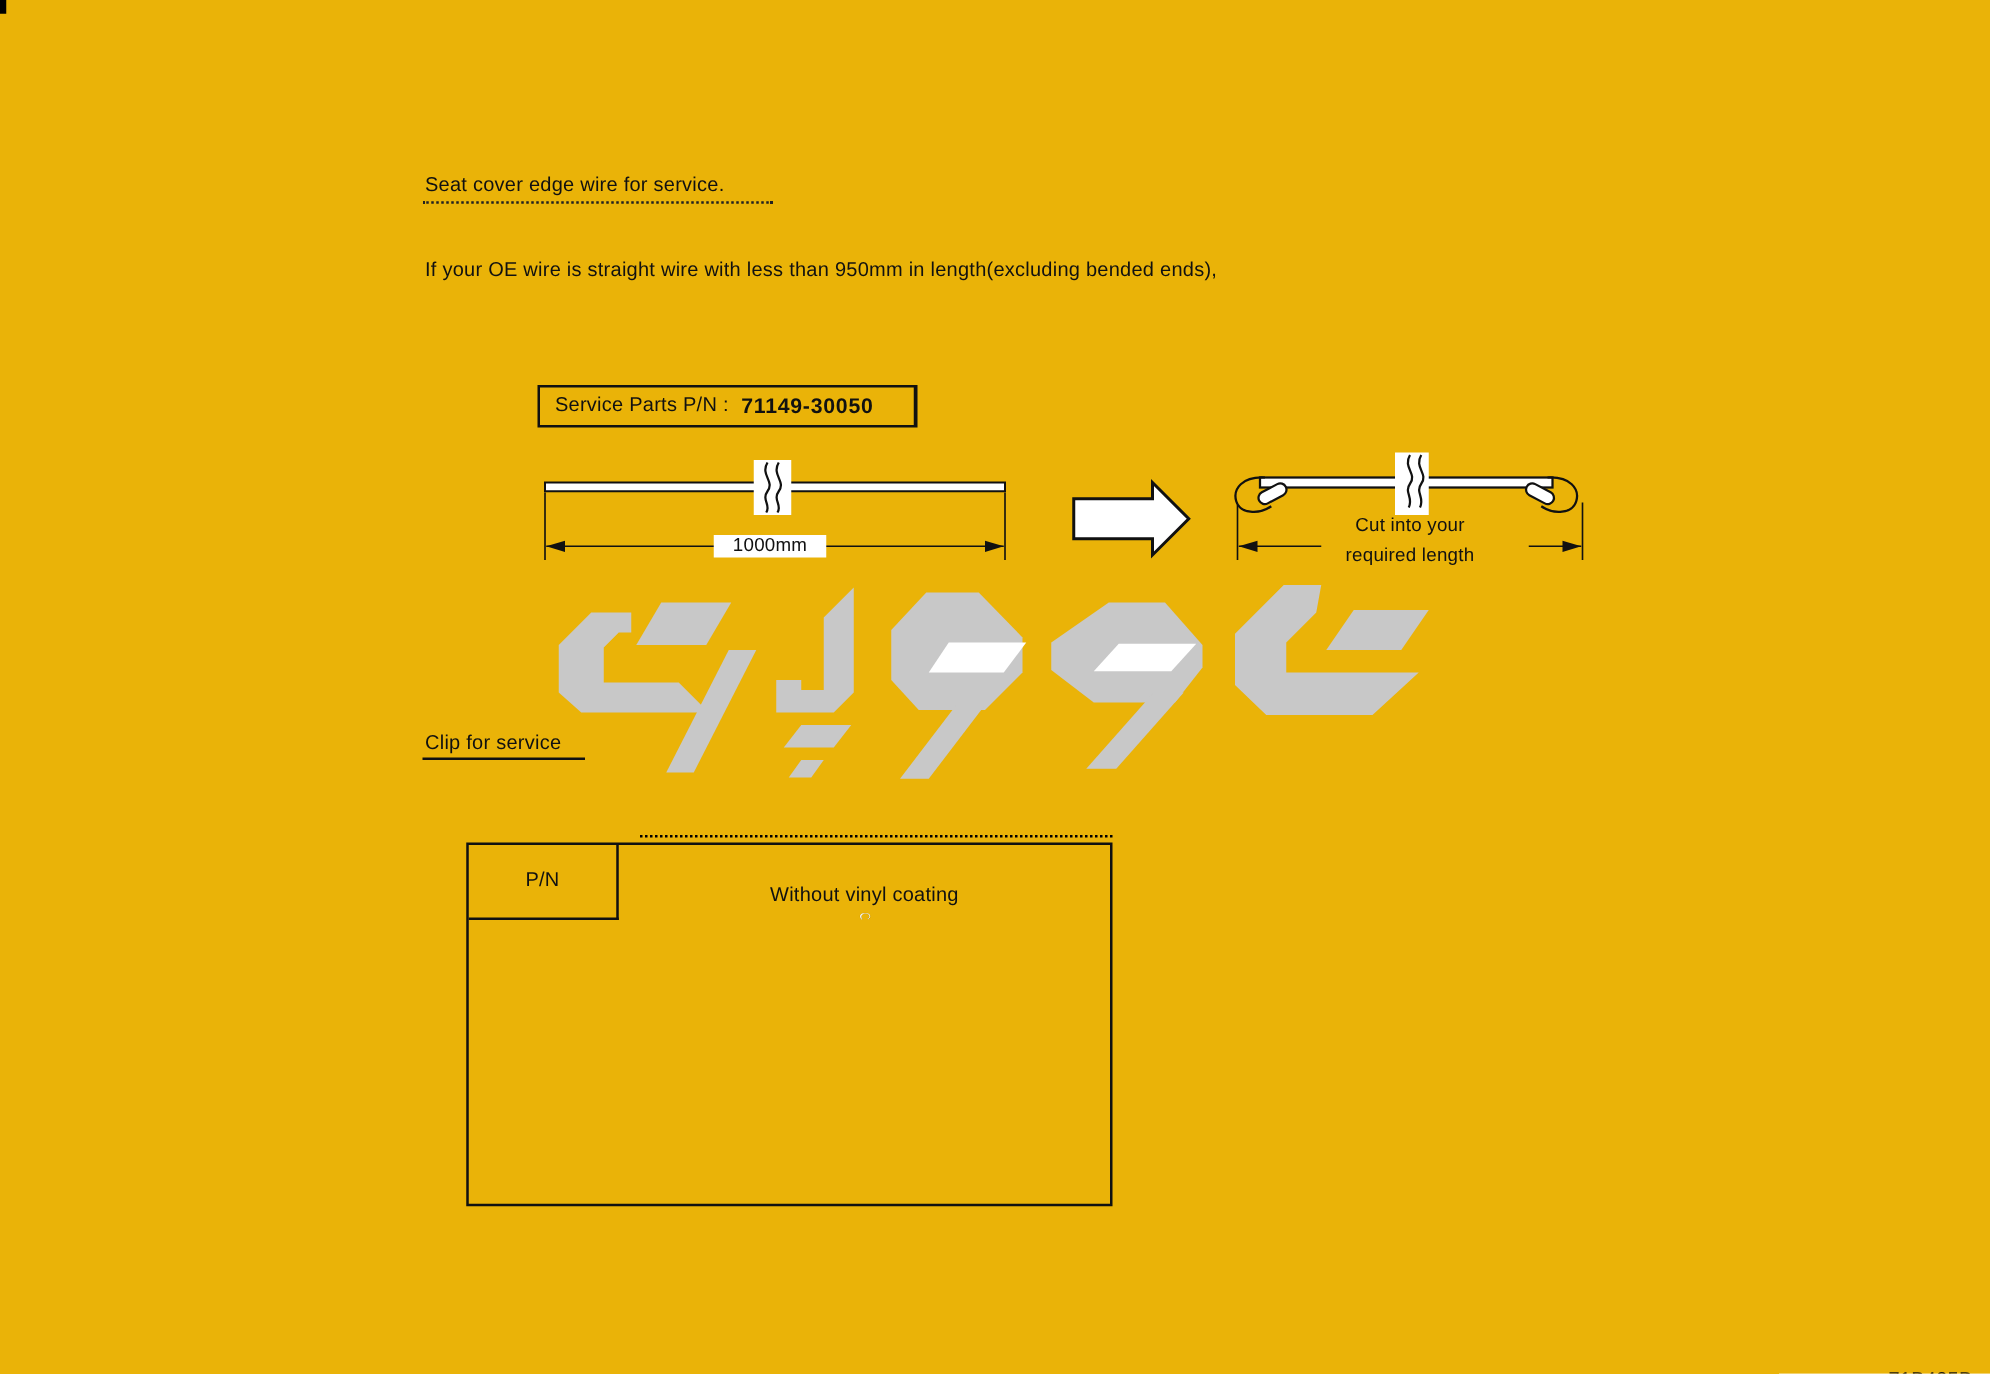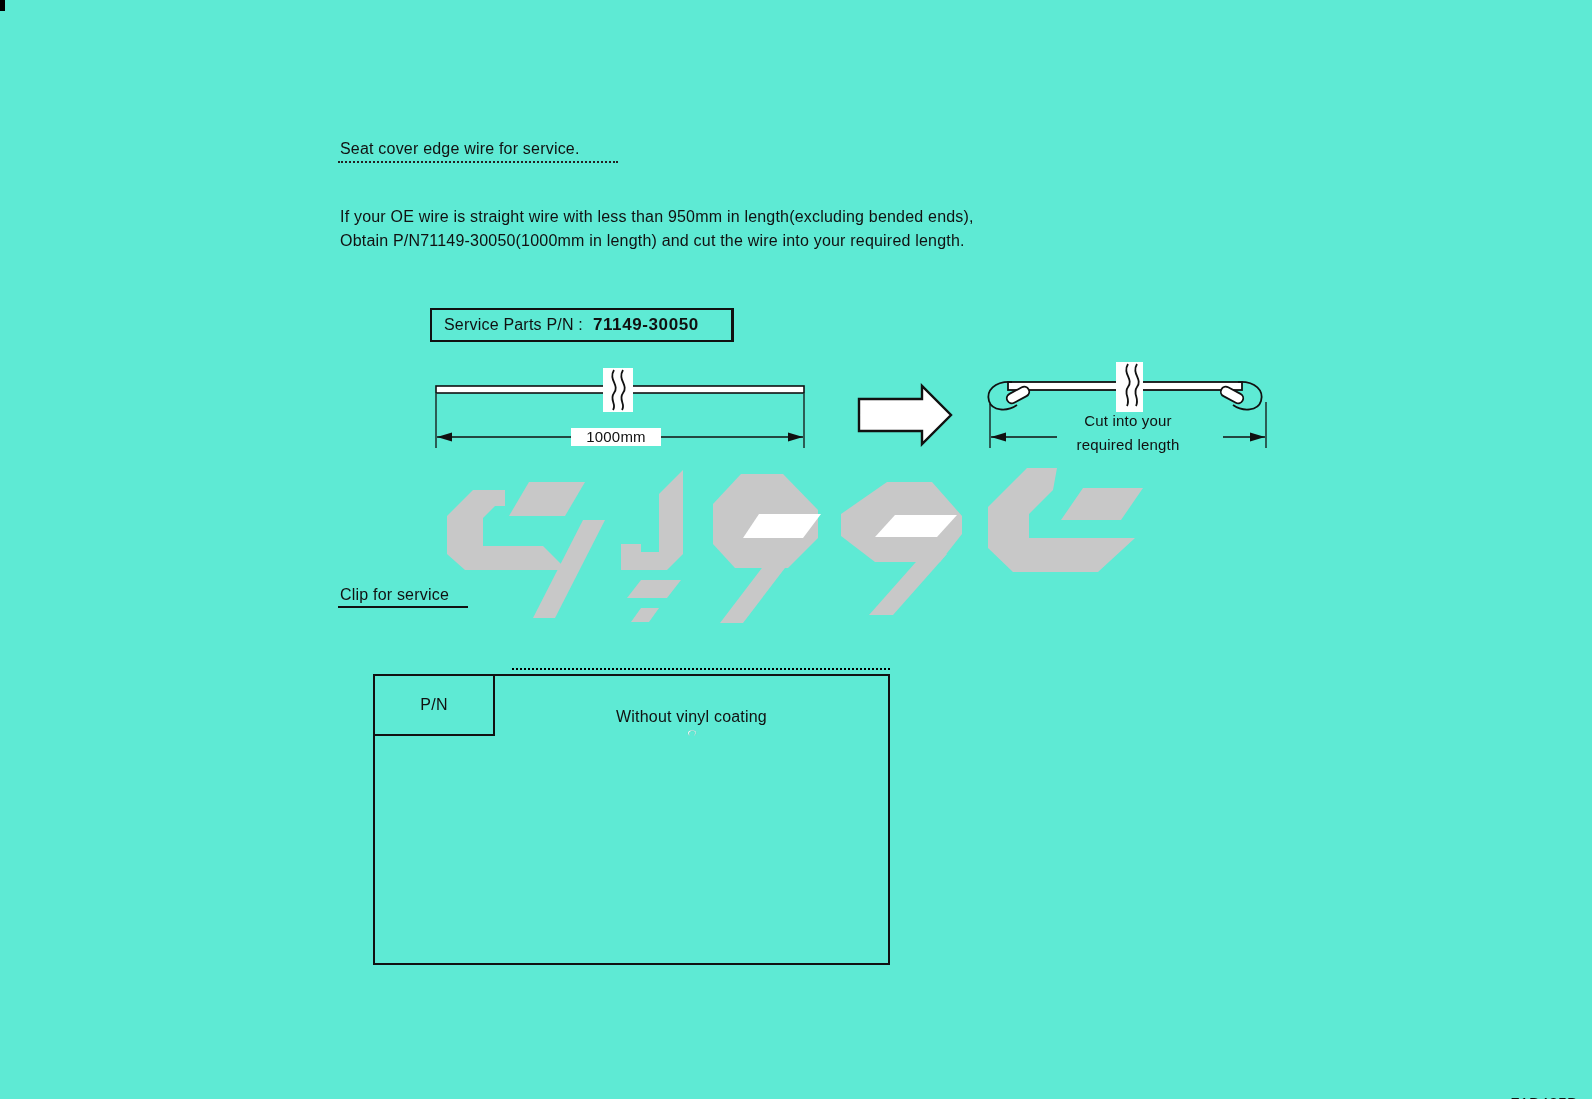--- a/index.html
+++ b/index.html
@@ -1,17 +1,17 @@
 <!DOCTYPE html>
 <html><head>
 <meta charset="utf-8">
 <style>
   html,body{margin:0;padding:0;background:#fff;}
   .page{
-    position:relative;width:1592px;height:1099px;background:#5eead4;overflow:hidden;
+    position:relative;width:1592px;height:1099px;background:#eab308;overflow:hidden;
     font-family:"Liberation Sans","DejaVu Sans",sans-serif;color:#111;
     letter-spacing:.2px;
   }
   .abs{position:absolute;}
   .txt{font-size:16px;line-height:24px;white-space:nowrap;}
   .corner-mark{left:0;top:0;width:5px;height:11px;background:#000;}
   .title{left:340px;top:137px;font-size:16px;}
   .title-underline{left:338px;top:161px;width:280px;border-top:2px dotted #222;}
   .para{left:340px;top:205px;}
   .pn-box{
@@ -47,21 +47,20 @@
 
 <div class="page">
 
   <div class="abs corner-mark"></div>
 
   <div class="abs title txt">Seat cover edge wire for service.</div>
   <div class="abs title-underline"></div>
 
   <div class="abs para">
     <div class="txt">If your OE wire is straight wire with less than 950mm in length(excluding bended ends),</div>
-    <div class="txt">Obtain P/N71149-30050(1000mm in length) and cut the wire into your required length.</div>
   </div>
 
   <div class="abs pn-box">
     <span class="lbl">Service Parts P/N :</span>
     <span class="num">71149-30050</span>
   </div>
 
   <svg class="abs" style="left:425px;top:360px;" width="390" height="100" viewBox="0 0 390 100">
     <rect x="11" y="26" width="368" height="7" fill="#fff" stroke="#111" stroke-width="1.6"></rect>
     <rect x="178" y="8" width="30" height="44" fill="#fff"></rect>

